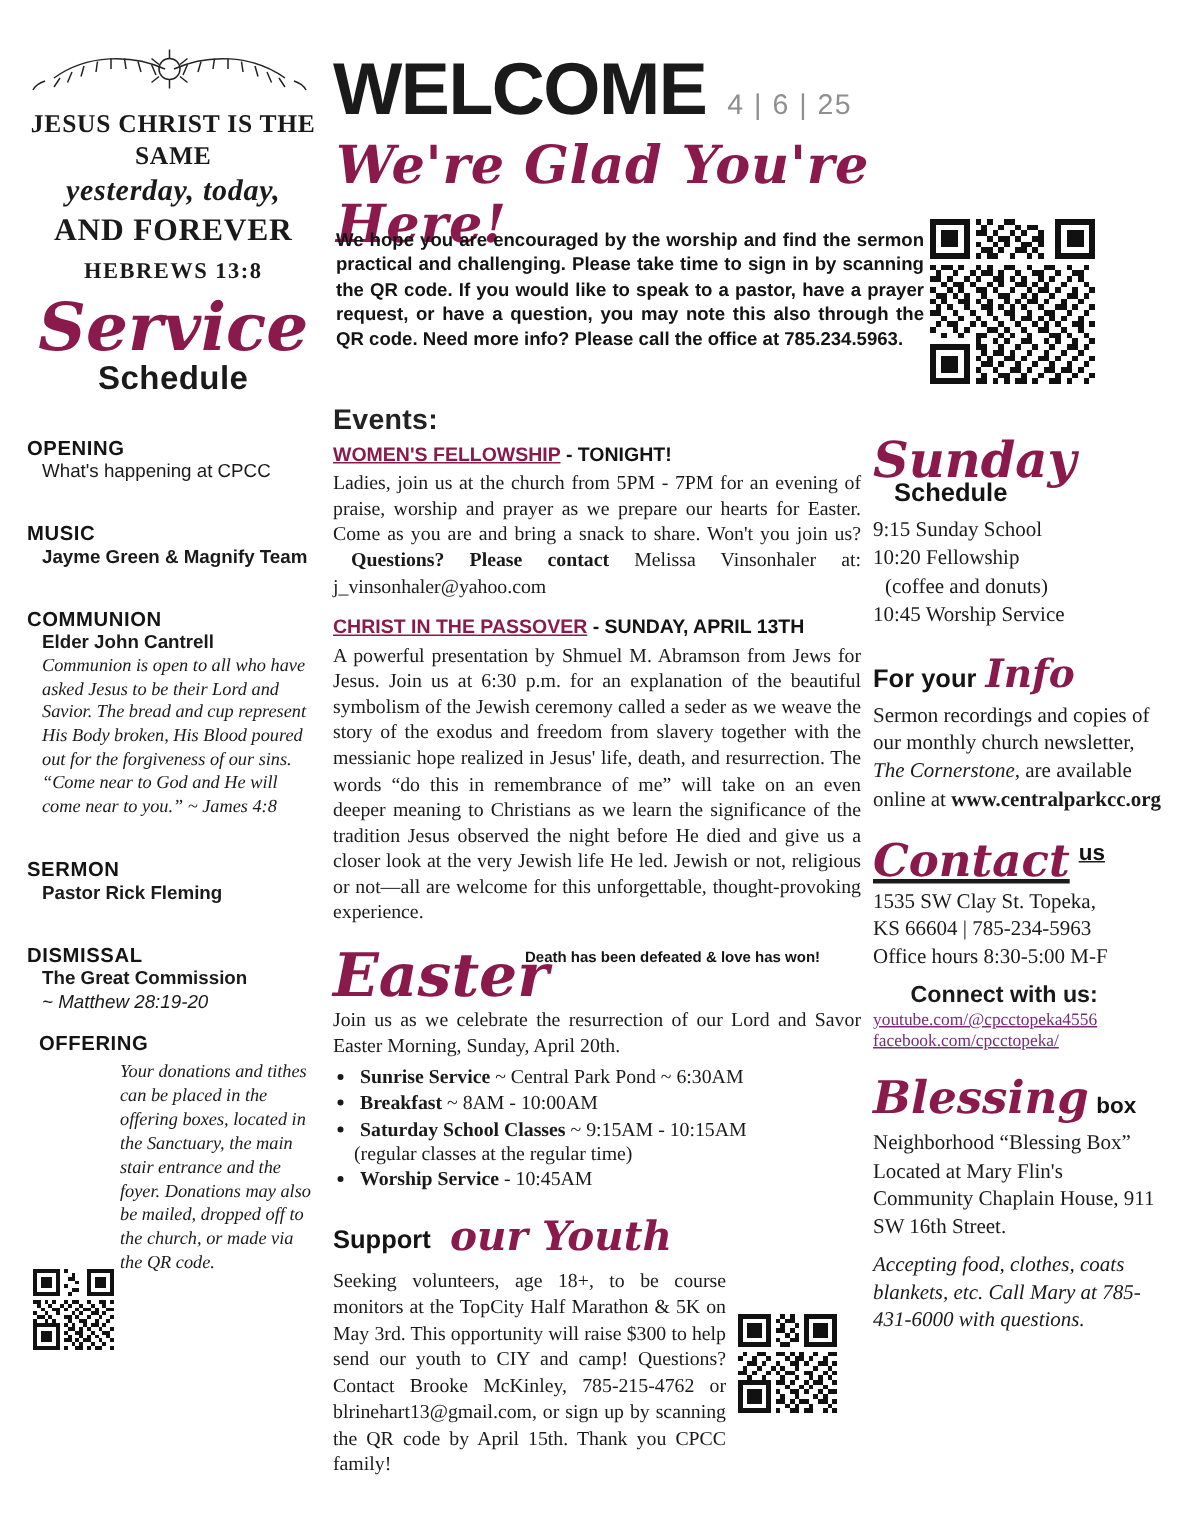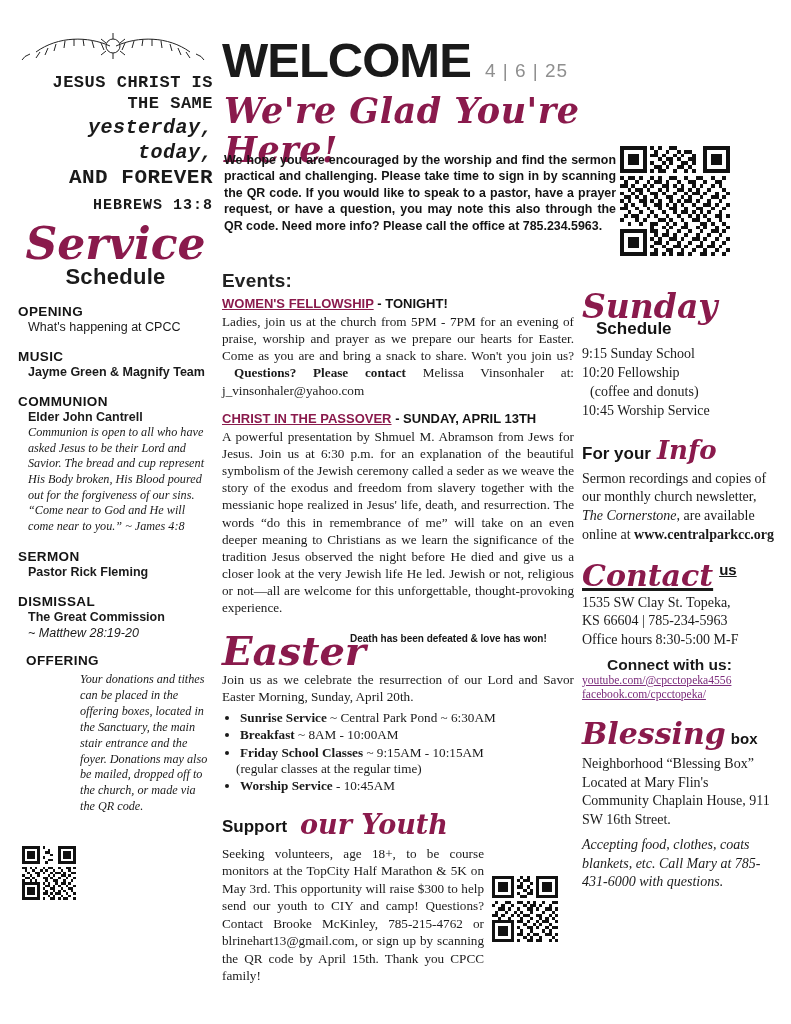--- a/index.html
+++ b/index.html
@@ -42,41 +42,41 @@
 
   
   .qr{background:#fff;position:relative;}
   .qr-top{position:absolute;left:620px;top:146px;width:110px;height:110px;}
   .qr-offering{position:absolute;left:22px;top:846px;width:54px;height:54px;}
   .qr-youth{position:absolute;left:492px;top:876px;width:66px;height:66px;}
 
   
   .wreath{height:40px;margin-bottom:2px;}
   .verse{
-    font-family:Liberation Mono, monospace;
+    font-family:Liberation Serif, serif;
     font-weight:bold;
     color:#1a1a1a;
-    text-align:right;
+    text-align:center;
     line-height:1.25;
   }
   .verse .l1{font-size:17px;letter-spacing:0.5px;}
   .verse .l2{font-size:20px;font-style:italic;letter-spacing:0.5px;}
   .verse .l3{font-size:21px;letter-spacing:0.5px;}
   .verse .ref{font-size:15px;margin-top:6px;letter-spacing:1px;}
 
   .service-word{
     font-family:"DejaVu Serif", serif;
     font-style:italic;font-weight:bold;
     font-size:44px;color:#8a1a4c;text-align:center;line-height:1;margin-top:6px;
   }
   .schedule-word{
     font-size:22px;font-weight:bold;text-align:center;color:#1a1a1a;margin-top:-2px;letter-spacing:0.3px;
   }
 
-  .sec{margin-top:14px;}
+  .sec{margin-top:26px;}
   .sec-h{font-size:13.5px;font-weight:bold;letter-spacing:0.4px;color:#141414;}
   .sec-b{font-size:12.5px;margin-left:10px;line-height:1.3;}
   .sec-b.bold{font-weight:bold;}
   .sec-b.italic{font-style:italic;}
   .sec-note{
     font-size:12.2px;font-style:italic;margin-left:10px;line-height:1.28;font-family:"Liberation Serif", serif;
   }
 
   .offering-text{
     font-size:12.2px;font-style:italic;line-height:1.3;font-family:"Liberation Serif", serif;
@@ -588,21 +588,21 @@
     </div>
 
     <div class="easter-row">
       <div class="easter-word">Easter</div>
       <div class="easter-tag">Death has been defeated &amp; love has won!</div>
     </div>
     <div class="ev-body" style="margin-top:-4px;">Join us as we celebrate the resurrection of our Lord and Savor Easter Morning, Sunday, April 20th.</div>
     <ul class="easter-list">
       <li><b>Sunrise Service</b><span> ~ Central Park Pond ~ 6:30AM</span></li>
       <li><b>Breakfast</b><span> ~ 8AM - 10:00AM</span></li>
-      <li><b>Friday School Classes</b><span> ~ 9:15AM - 10:15AM</span></li>
+      <li><b>Saturday School Classes</b><span> ~ 9:15AM - 10:15AM</span></li>
     </ul>
     <div class="sub-note">(regular classes at the regular time)</div>
     <ul class="easter-list" style="margin-top:0;">
       <li><b>Worship Service</b><span> - 10:45AM</span></li>
     </ul>
 
     <div class="support-row">
       <div class="support-word">Support</div>
       <div class="youth-word">our Youth</div>
     </div>

